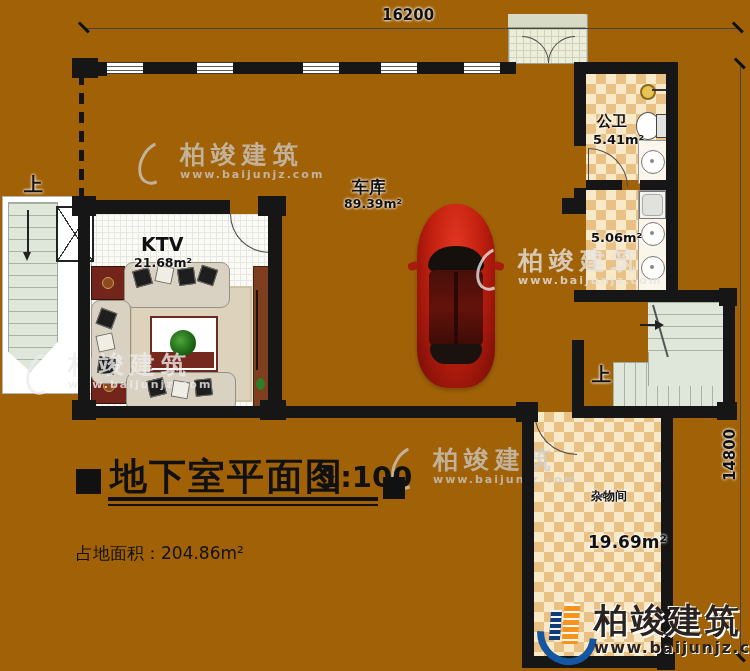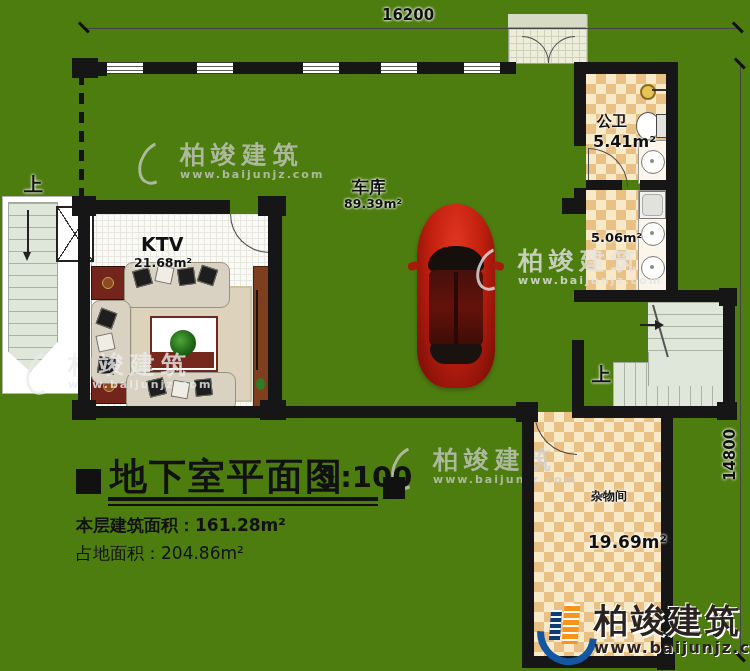--- a/index.html
+++ b/index.html
@@ -1,16 +1,16 @@
 <!DOCTYPE html>
 <html><head>
 <meta charset="utf-8">
 <style>
   html,body{margin:0;padding:0;background:#fff;}
-  .canvas{position:relative;width:750px;height:671px;background:#4d7c0f;overflow:hidden;
+  .canvas{position:relative;width:750px;height:671px;background:#a16207;overflow:hidden;
           font-family:"DejaVu Sans","Liberation Sans",sans-serif;color:#111;}
   .abs{position:absolute;}
   
   .w{position:absolute;background:#161616;z-index:7;}
   .dashedw{position:absolute;width:5px;background:repeating-linear-gradient(180deg,#141414 0 11px,transparent 11px 19px);z-index:7;}
   .win{position:absolute;height:12px;z-index:7;background:linear-gradient(180deg,#3a3a3a 0 1px,#fff 1px 4px,#5a5a5a 4px 5px,#fff 5px 8px,#5a5a5a 8px 9px,#fff 9px 11px,#3a3a3a 11px 12px);}
   
   .checker{position:absolute;z-index:1;background-color:#f8e9c9;
     background-image:linear-gradient(45deg,#e9c185 25%,transparent 25%,transparent 75%,#e9c185 75%),
                      linear-gradient(45deg,#e9c185 25%,transparent 25%,transparent 75%,#e9c185 75%);
@@ -171,21 +171,21 @@
   <div class="abs" style="left:428px;top:246px;width:56px;height:26px;background:#16100d;border-radius:26px 26px 8px 8px / 20px 20px 6px 6px;z-index:4;"></div>
   <div class="abs" style="left:429px;top:270px;width:54px;height:76px;background:linear-gradient(180deg,#47100a,#63120a 50%,#3c0c06);border-radius:6px;z-index:4;"></div>
   <div class="abs" style="left:454px;top:272px;width:4px;height:72px;background:#2a0805;z-index:5;"></div>
   <div class="abs" style="left:430px;top:344px;width:52px;height:20px;background:#1a120f;border-radius:6px 6px 20px 20px;z-index:5;"></div>
 
   <div class="lbl" style="left:352px;top:176px;font-size:17px;">车库</div>
   <div class="lbl" style="left:344px;top:196px;font-size:12.5px;">89.39m²</div>
   <div class="lbl" style="left:141px;top:233px;font-size:19px;">KTV</div>
   <div class="lbl" style="left:134px;top:255px;font-size:12.5px;">21.68m²</div>
   <div class="lbl" style="left:597px;top:112px;font-size:15px;">公卫</div>
-  <div class="lbl" style="left:593px;top:132px;font-size:16px;">5.41m²</div>
+  <div class="lbl" style="left:593px;top:132px;font-size:13px;">5.41m²</div>
   <div class="lbl" style="left:591px;top:230px;font-size:13px;">5.06m²</div>
   <div class="lbl" style="left:591px;top:488px;font-size:12px;">杂物间</div>
   <div class="lbl" style="left:588px;top:532px;font-size:17px;">19.69m²</div>
 
   <div class="wm" style="left:140px;top:140px;">
     <div class="wm-arc"></div>
     <div>
         <div class="wm-name">柏竣建筑</div>
          <div class="wm-url">www.baijunjz.com</div>
       </div>
@@ -212,23 +212,20 @@
       </div>
   </div>
 
   <div class="abs" style="left:76px;top:469px;width:25px;height:25px;background:#111;z-index:8;"></div>
   <div class="lbl" style="left:110px;top:452px;font-size:37px;letter-spacing:2px;text-shadow:none;">地下室平面图</div>
   <div class="lbl" style="left:320px;top:460px;font-size:29px;font-weight:600;text-shadow:none;">1:100</div>
   <div class="abs" style="left:383px;top:477px;width:22px;height:22px;background:#111;z-index:8;"></div>
   <div class="abs" style="left:108px;top:497px;width:270px;height:4px;background:#111;z-index:8;"></div>
   <div class="abs" style="left:108px;top:504px;width:270px;height:1.5px;background:#111;z-index:8;"></div>
 
-  <div class="lbl" style="left:76px;top:514px;font-size:17px;font-weight:600;text-shadow:none;">
-    <span>本层建筑面积：</span><span>161.28m²</span>
-  </div>
   <div class="lbl" style="left:76px;top:542px;font-size:17px;font-weight:400;text-shadow:none;">
     <span>占地面积：</span><span>204.86m²</span>
   </div>
 
   <div class="abs" style="left:536px;top:596px;width:212px;height:68px;z-index:9;">
     <div class="abs" style="left:2px;top:8px;width:44px;height:48px;border:7px solid #1456a0;border-radius:50%;border-top-color:transparent;border-right-color:transparent;transform:rotate(-40deg);"></div>
     <div class="abs" style="left:14px;top:14px;width:11px;height:30px;background:#0e3c77;transform:skewX(-4deg);background-image:repeating-linear-gradient(180deg,rgba(255,255,255,.95) 0 2px,transparent 2px 6px);"></div>
     <div class="abs" style="left:27px;top:8px;width:16px;height:40px;background:#f7941d;transform:skewX(-4deg);background-image:repeating-linear-gradient(180deg,rgba(255,255,255,.95) 0 2px,transparent 2px 7px);"></div>
     <div class="abs" style="left:58px;top:2px;font-size:34px;font-weight:800;letter-spacing:3px;color:#2a2320;white-space:nowrap;text-shadow:1.5px 1.5px 0 #fff,-1px -1px 0 #fff;">柏竣建筑</div>
     <div class="abs" style="left:58px;top:42px;font-size:16px;font-weight:bold;letter-spacing:1.5px;color:#2a2320;white-space:nowrap;text-shadow:1px 1px 0 #fff;">www.baijunjz.com</div>

